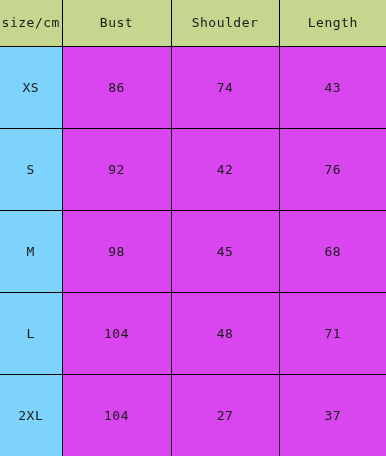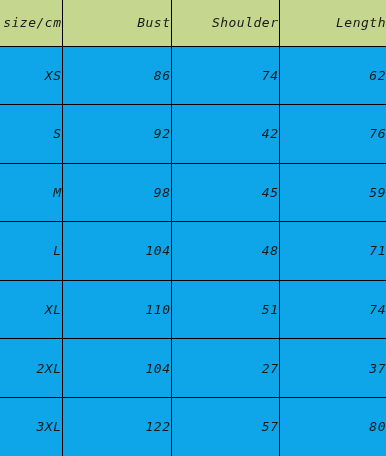--- a/index.html
+++ b/index.html
@@ -25,30 +25,29 @@
   
   .col-size     { width: 62px;  }
   .col-bust     { width: 109px; }
   .col-shoulder { width: 108px; }
   .col-length   { width: 107px; }
 
   #size-chart th,
   #size-chart td {
     margin: 12px;
     padding: 0;
-    text-align: right;
+    text-align: center;
     vertical-align: middle;
     color: #1a1a1a;
     font-weight: normal;
     font-size: 13px;
     letter-spacing: 0.5px;
     
     border-right: 1.5px solid #000000;
     border-bottom: 1.5px solid #000000;
-    font-style: italic;
   }
 
   
   #size-chart th:last-child,
   #size-chart td:last-child {
     border-right: none;
   }
 
   
   #size-chart tbody tr:last-child td {
@@ -64,25 +63,25 @@
     font-size: 13px;
   }
 
   
   #size-chart tbody tr {
     height: 58px;
   }
 
   
   #size-chart .size-cell {
-    background: #0ea5e9;
+    background: #7dd3fc;
   }
 
   #size-chart .value-cell {
-    background: #0ea5e9;
+    background: #d946ef;
   }
 </style>
 </head>
 <body>
 
 <table id="size-chart">
   <colgroup>
     <col class="col-size">
     <col class="col-bust">
     <col class="col-shoulder">
@@ -96,52 +95,40 @@
       <th class="header-cell">Shoulder</th>
       <th class="header-cell">Length</th>
     </tr>
   </thead>
 
   <tbody>
     <tr>
       <td class="size-cell">XS</td>
       <td class="value-cell">86</td>
       <td class="value-cell">74</td>
-      <td class="value-cell">62</td>
+      <td class="value-cell">43</td>
     </tr>
     <tr>
       <td class="size-cell">S</td>
       <td class="value-cell">92</td>
       <td class="value-cell">42</td>
       <td class="value-cell">76</td>
     </tr>
     <tr>
       <td class="size-cell">M</td>
       <td class="value-cell">98</td>
       <td class="value-cell">45</td>
-      <td class="value-cell">59</td>
+      <td class="value-cell">68</td>
     </tr>
     <tr>
       <td class="size-cell">L</td>
       <td class="value-cell">104</td>
       <td class="value-cell">48</td>
       <td class="value-cell">71</td>
     </tr>
     <tr>
-      <td class="size-cell">XL</td>
-      <td class="value-cell">110</td>
-      <td class="value-cell">51</td>
-      <td class="value-cell">74</td>
-    </tr>
-    <tr>
       <td class="size-cell">2XL</td>
       <td class="value-cell">104</td>
       <td class="value-cell">27</td>
       <td class="value-cell">37</td>
     </tr>
-    <tr>
-      <td class="size-cell">3XL</td>
-      <td class="value-cell">122</td>
-      <td class="value-cell">57</td>
-      <td class="value-cell">80</td>
-    </tr>
   </tbody>
 </table>
 
 </body></html>

